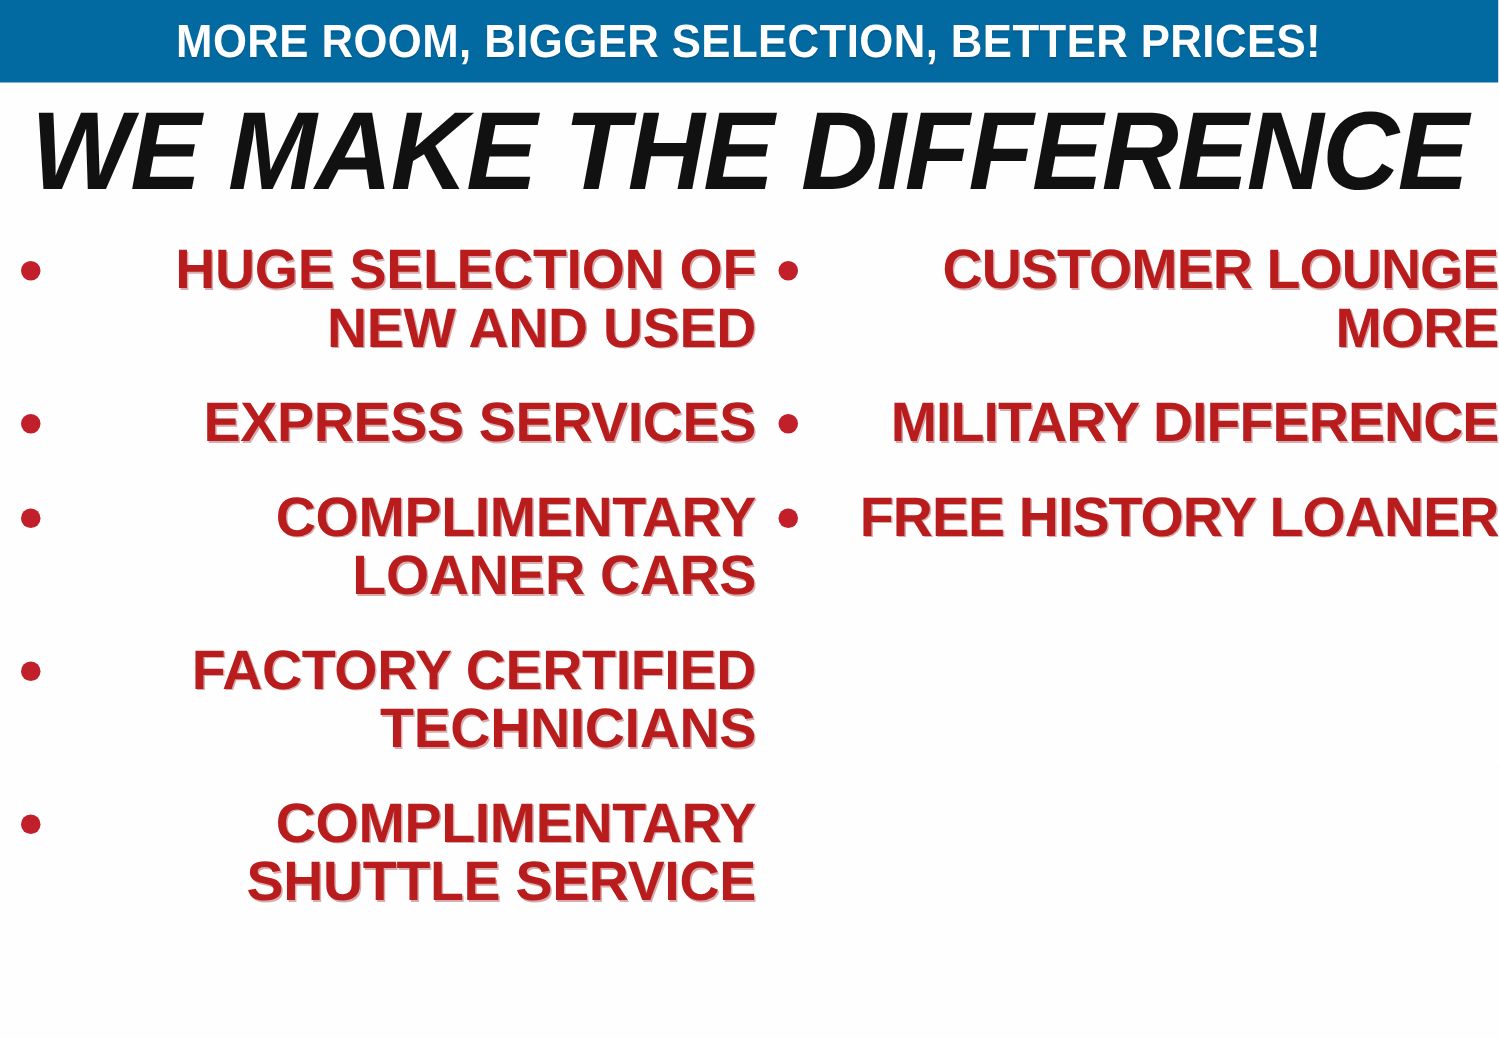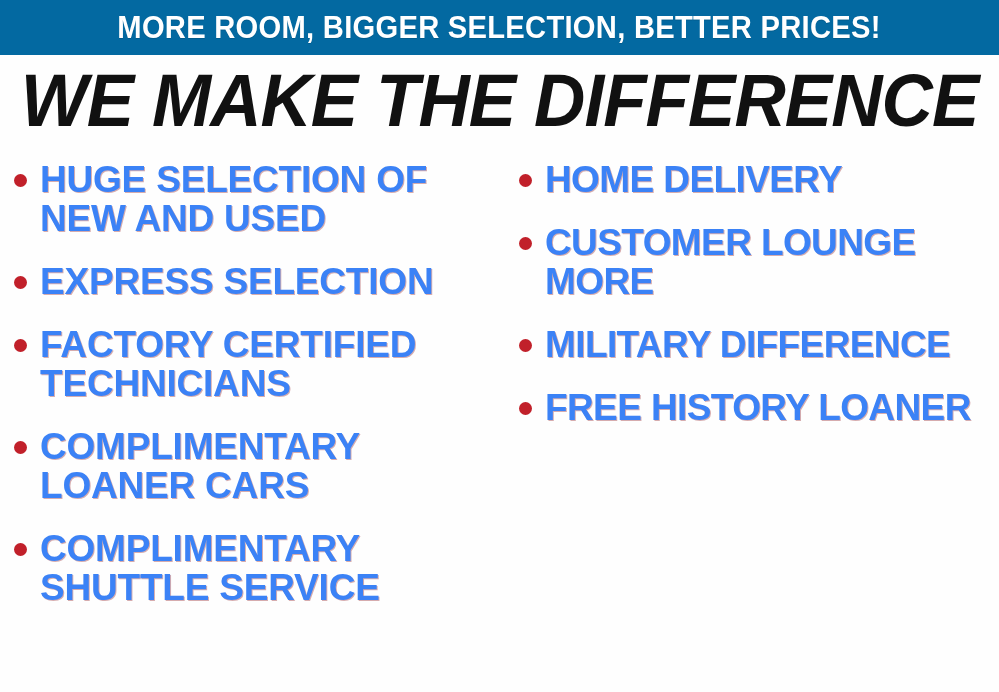--- a/index.html
+++ b/index.html
@@ -99,27 +99,28 @@
     flex: 0 0 auto;
     width: 13px;
     height: 13px;
     border-radius: 50%;
     background: #c1202a;
     margin-top: 14px;
     margin-right: 13px;
   }
   .bullet-text {
     flex: 1 1 auto;
-    color: #3b82f6;
+    color: #b91c1c;
     font-family: "Liberation Sans", sans-serif;
     font-weight: bold;
     font-size: 37px;
     line-height: 39px;
     letter-spacing: -0.2px;
     text-shadow: 1px 1px 0 rgba(140,20,26,0.35);
+    text-align: right;
   }
   .col-right .bullet-text {
     letter-spacing: -0.6px;
   }
 </style>
 </head>
 <body>
 
 <div id="ad-root">
 
@@ -131,41 +132,37 @@
 
   <div class="columns">
 
     <div class="col col-left">
       <div class="bullet-item">
         <span class="bullet-dot"></span>
         <span class="bullet-text">HUGE SELECTION OF NEW AND USED</span>
       </div>
       <div class="bullet-item">
         <span class="bullet-dot"></span>
-        <span class="bullet-text">EXPRESS SELECTION</span>
+        <span class="bullet-text">EXPRESS SERVICES</span>
+      </div>
+      <div class="bullet-item">
+        <span class="bullet-dot"></span>
+        <span class="bullet-text">COMPLIMENTARY LOANER CARS</span>
       </div>
       <div class="bullet-item">
         <span class="bullet-dot"></span>
         <span class="bullet-text">FACTORY CERTIFIED TECHNICIANS</span>
-      </div>
-      <div class="bullet-item">
-        <span class="bullet-dot"></span>
-        <span class="bullet-text">COMPLIMENTARY LOANER CARS</span>
       </div>
       <div class="bullet-item">
         <span class="bullet-dot"></span>
         <span class="bullet-text">COMPLIMENTARY SHUTTLE SERVICE</span>
       </div>
     </div>
 
     <div class="col col-right">
-      <div class="bullet-item">
-        <span class="bullet-dot"></span>
-        <span class="bullet-text">HOME DELIVERY</span>
-      </div>
       <div class="bullet-item">
         <span class="bullet-dot"></span>
         <span class="bullet-text">CUSTOMER LOUNGE MORE</span>
       </div>
       <div class="bullet-item">
         <span class="bullet-dot"></span>
         <span class="bullet-text">MILITARY DIFFERENCE</span>
       </div>
       <div class="bullet-item">
         <span class="bullet-dot"></span>

